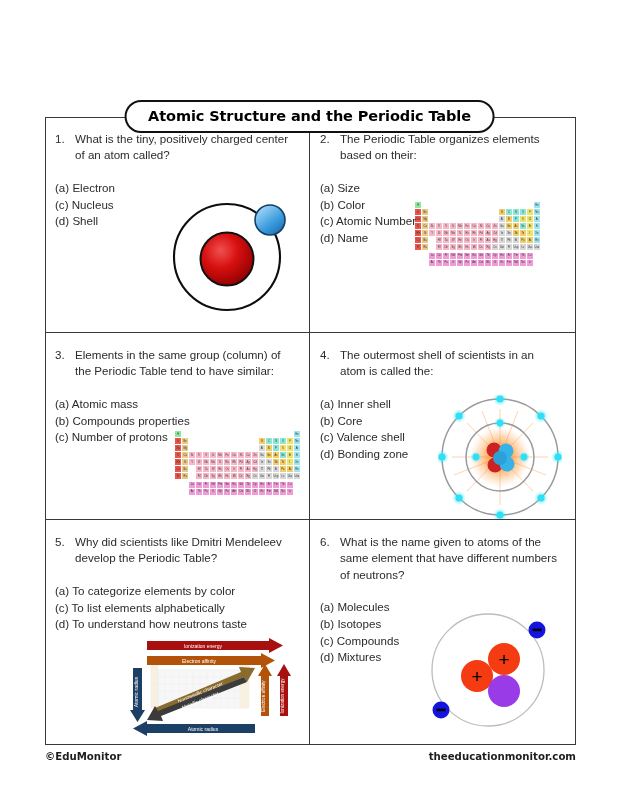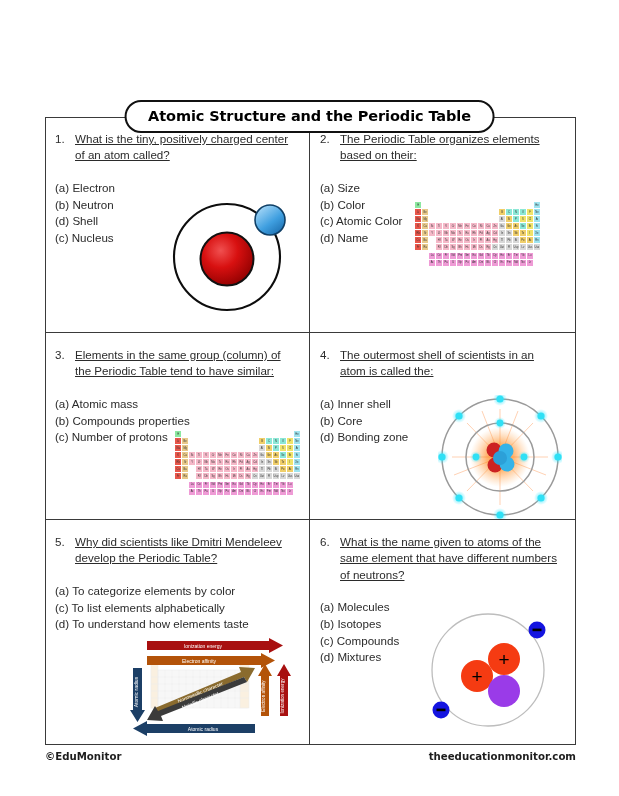--- a/index.html
+++ b/index.html
@@ -106,21 +106,21 @@
     display: flex;
     align-items: flex-start;
     gap: 7px;
     font-size: 11.6px;
     line-height: 1.42;
     color: #2b2b2b;
     position: relative;
     z-index: 3;
   }
   .qnum { flex: none; width: 13px; }
-  .qtext { flex: 1; padding-right: 4px; text-decoration: underline; }
+  .qtext { flex: 1; padding-right: 4px; }
   .qopts {
     margin-top: 16px;
     font-size: 11.6px;
     line-height: 1.44;
     color: #2b2b2b;
     position: relative;
     z-index: 3;
   }
   .qopt { white-space: nowrap; }
 
@@ -170,23 +170,22 @@
 
   <div class="qgrid">
 
     <div class="qcell bdr-r bdr-b">
       <div class="qhead">
         <span class="qnum">1.</span>
         <span class="qtext">What is the tiny, positively charged center of an atom called?</span>
       </div>
       <div class="qopts">
         <div class="qopt">(a) Electron</div>
-        <div class="qopt">(b) Neutron</div>
+        <div class="qopt">(c) Nucleus</div>
         <div class="qopt">(d) Shell</div>
-        <div class="qopt">(c) Nucleus</div>
       </div>
       <div class="art art-q1">
         <svg width="132" height="132" viewBox="0 0 132 132">
           <defs>
             <radialGradient id="nucRed" cx="38%" cy="34%" r="72%">
               <stop offset="0%" stop-color="#f05050"></stop>
               <stop offset="45%" stop-color="#d81010"></stop>
               <stop offset="100%" stop-color="#8e0000"></stop>
             </radialGradient>
             <linearGradient id="elecBlue" x1="20%" y1="10%" x2="85%" y2="95%">
@@ -203,21 +202,21 @@
     </div>
 
     <div class="qcell bdr-b">
       <div class="qhead">
         <span class="qnum">2.</span>
         <span class="qtext">The Periodic Table organizes elements based on their:</span>
       </div>
       <div class="qopts">
         <div class="qopt">(a) Size</div>
         <div class="qopt">(b) Color</div>
-        <div class="qopt">(c) Atomic Color</div>
+        <div class="qopt">(c) Atomic Number</div>
         <div class="qopt">(d) Name</div>
       </div>
       <div class="art art-q2">
         <div class="ptable-host">
             <div class="ptable" style="grid-template-columns: repeat(18, 6.4px);">
               <div class="pcell" style="background: rgb(140, 232, 160);">H</div>
               <div class="pcell empty"></div>
               <div class="pcell empty"></div>
               <div class="pcell empty"></div>
               <div class="pcell empty"></div>
@@ -568,20 +567,21 @@
     </div>
 
     <div class="qcell bdr-b">
       <div class="qhead">
         <span class="qnum">4.</span>
         <span class="qtext">The outermost shell of scientists in an atom is called the:</span>
       </div>
       <div class="qopts">
         <div class="qopt">(a) Inner shell</div>
         <div class="qopt">(b) Core</div>
+        <div class="qopt">(c) Valence shell</div>
         <div class="qopt">(d) Bonding zone</div>
       </div>
       <div class="art art-q4">
         <svg width="124" height="124" viewBox="0 0 124 124">
           <defs>
             <radialGradient id="glowCore" cx="50%" cy="50%" r="50%">
               <stop offset="0%" stop-color="#ff8a1a" stop-opacity="0.95"></stop>
               <stop offset="45%" stop-color="#ff7a00" stop-opacity="0.55"></stop>
               <stop offset="100%" stop-color="#ffa64d" stop-opacity="0"></stop>
             </radialGradient>
@@ -643,21 +643,21 @@
     </div>
 
     <div class="qcell bdr-r">
       <div class="qhead">
         <span class="qnum">5.</span>
         <span class="qtext">Why did scientists like Dmitri Mendeleev develop the Periodic Table?</span>
       </div>
       <div class="qopts">
         <div class="qopt">(a) To categorize elements by color</div>
         <div class="qopt">(c) To list elements alphabetically</div>
-        <div class="qopt">(d) To understand how elements taste</div>
+        <div class="qopt">(d) To understand how neutrons taste</div>
       </div>
 
       <div class="art art-q5">
         <svg width="196" height="100" viewBox="0 0 196 100">
 
           <g opacity="0.55">
             <rect x="48" y="32" width="96" height="38" fill="#f2f2f2" stroke="#dcdcdc" stroke-width="0.5"></rect>
             <rect x="48" y="26" width="7" height="44" fill="#f6e4c8" stroke="#dcdcdc" stroke-width="0.5"></rect>
             <rect x="137" y="26" width="9" height="44" fill="#f6e4c8" stroke="#dcdcdc" stroke-width="0.5"></rect>
             <g stroke="#dcdcdc" stroke-width="0.5">

